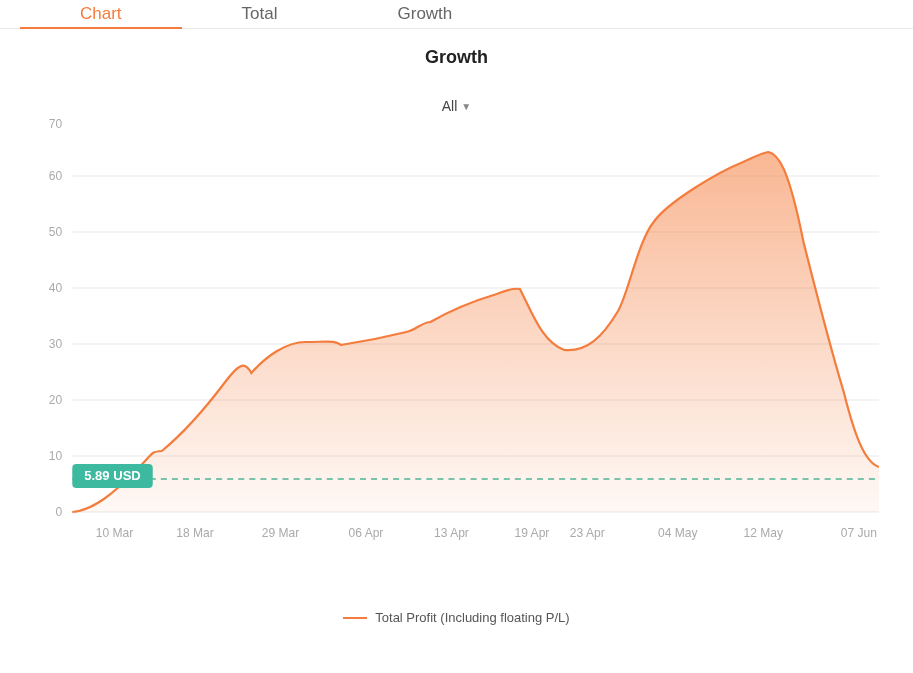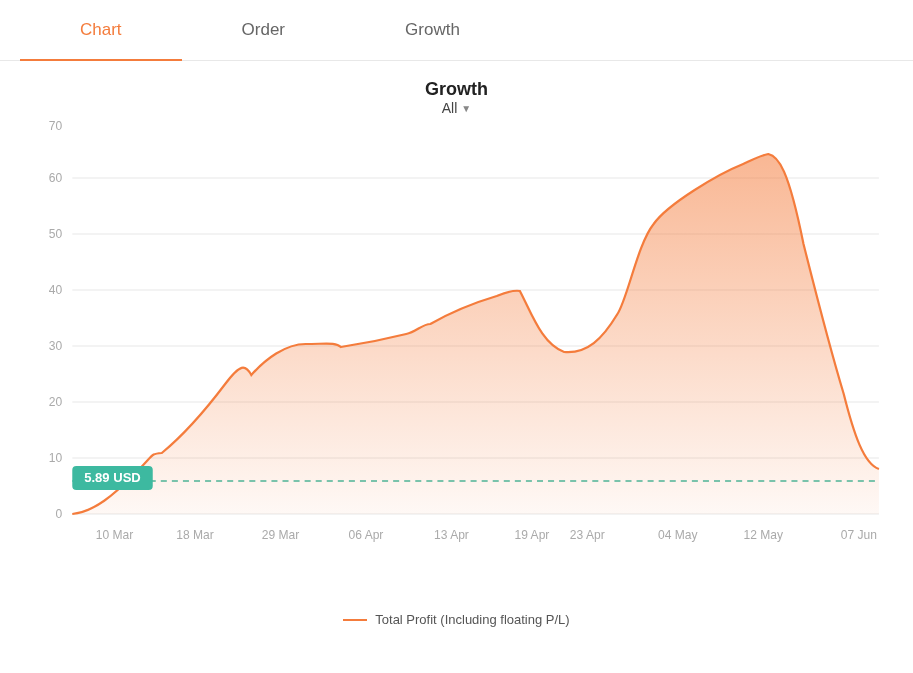--- a/index.html
+++ b/index.html
@@ -11,21 +11,21 @@
       overflow: hidden;
     }
 
     
     .tabs {
       display: flex;
       border-bottom: 1px solid #e8e8e8;
       padding: 0 20px;
     }
     .tab {
-      padding: 20px 60px;
+      padding: 4px 60px;
       font-size: 17px;
       color: #666;
       cursor: pointer;
       position: relative;
       text-align: center;
     }
     .tab.active {
       color: #f47c3c;
     }
     .tab.active::after {
@@ -51,20 +51,21 @@
       font-weight: 700;
       color: #222;
     }
     .all-dropdown {
       display: flex;
       align-items: center;
       font-size: 14px;
       color: #444;
       cursor: pointer;
       gap: 4px;
+      margin-top: 30px;
     }
     .all-dropdown .arrow {
       font-size: 10px;
       color: #888;
     }
 
     
     .chart-container {
       position: relative;
       padding: 0 24px 0 24px;
@@ -95,21 +96,21 @@
     }
   </style>
 </head>
 <body>
 
 <div class="tabs">
   <div class="tab active">
     <span>Chart</span>
   </div>
   <div class="tab">
-    <span>Order</span>
+    <span>Total</span>
   </div>
   <div class="tab">
     <span>Growth</span>
   </div>
 </div>
 
 <div class="growth-header">
   <span class="growth-title">Growth</span>
   <div class="all-dropdown">
     <span>All</span>

